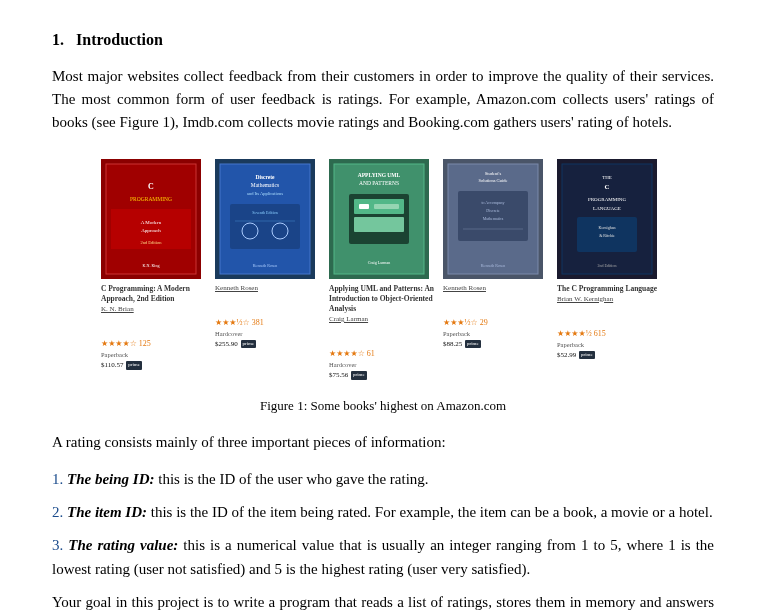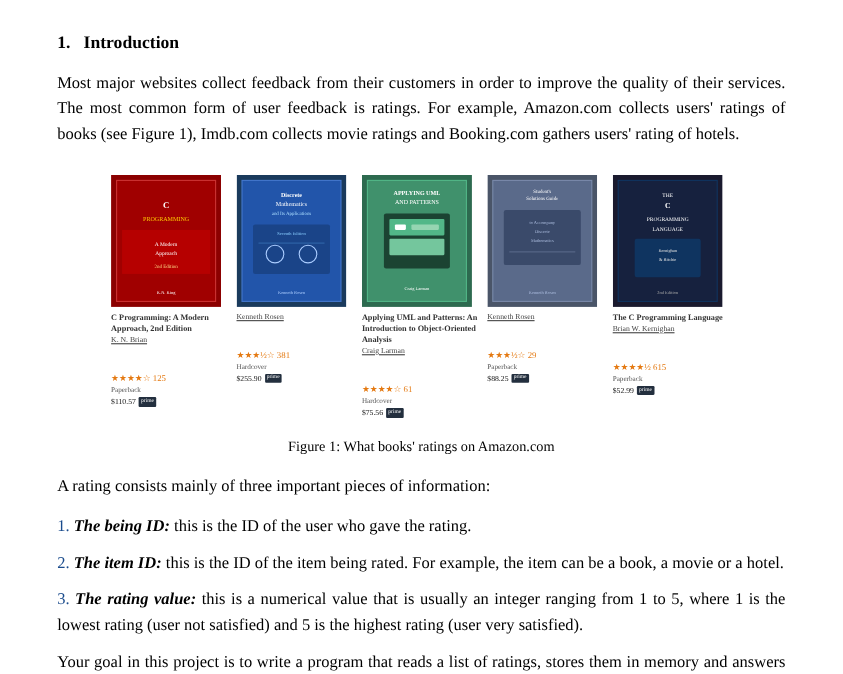--- a/index.html
+++ b/index.html
@@ -250,21 +250,21 @@
     </svg>
         </div>
         <div class="book-title-text">The C Programming Language</div>
         <div class="book-author">Brian W. Kernighan</div>
         <div class="stars">★★★★½ 615</div>
         <div class="book-format">Paperback</div>
         <div class="book-price">$52.99 <span class="prime-badge">prime</span></div>
       </div>
     </div>
   <div class="figure-caption">
-    <span>Figure 1: What books' ratings on Amazon.com</span>
+    <span>Figure 1: Some books' highest on Amazon.com</span>
   </div>
 </div>
 
 <p class="body-text">
   <span>A rating consists mainly of three important pieces of information:</span>
 </p>
 
 <p class="list-item">
   <span class="blue-text">1.</span>
   <span class="italic-text bold-text">The being ID:</span>

